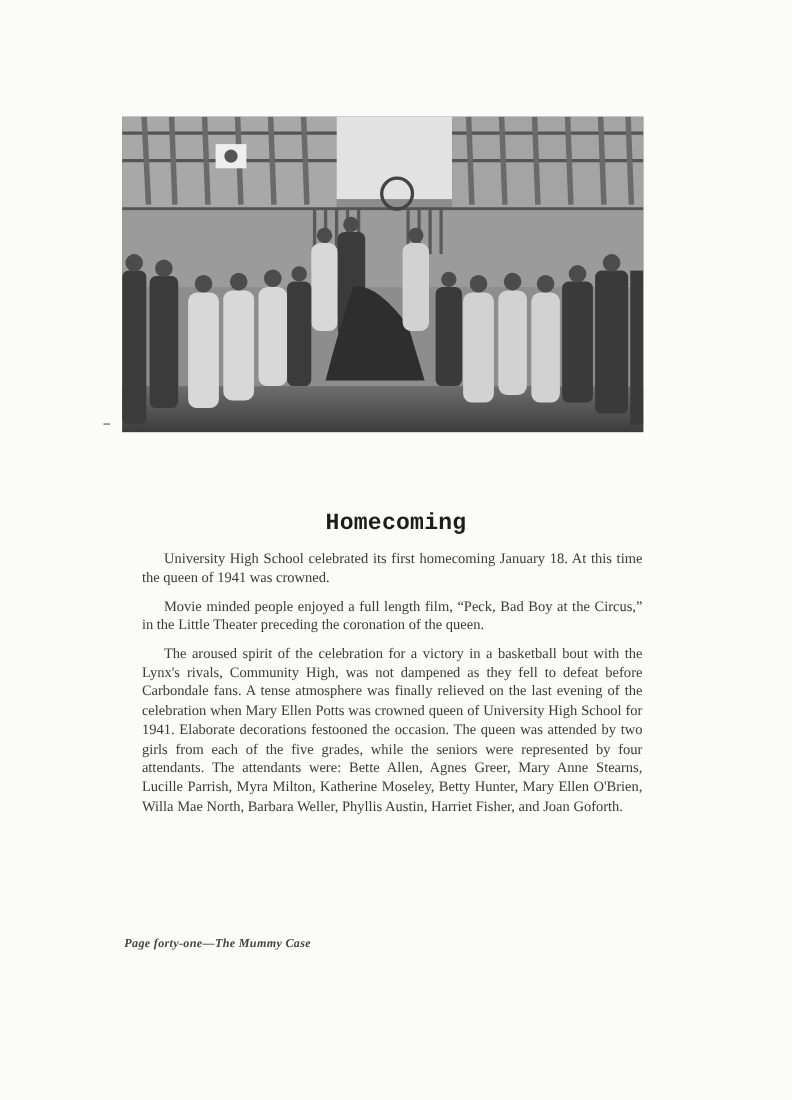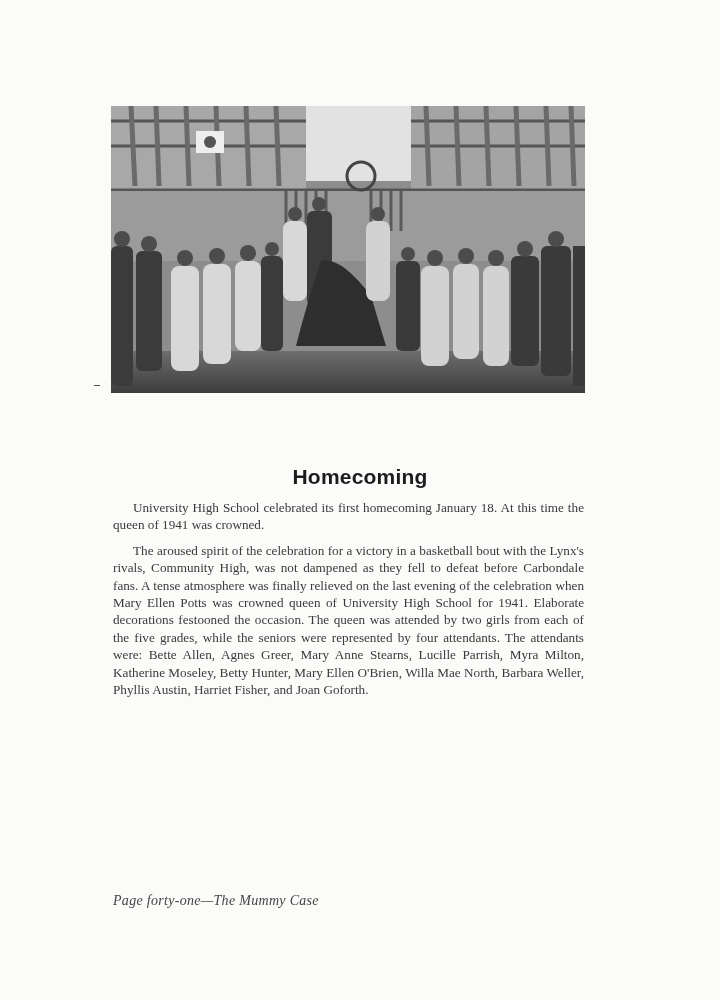--- a/index.html
+++ b/index.html
@@ -7,31 +7,31 @@
     width:720px; height:1000px; background:#fbfbfa; position:relative; overflow:hidden;
     font-family:"Liberation Serif", "DejaVu Serif", serif; color:#2b2b2b;
   }
   .photo {
     position:absolute; left:111px; top:106px; width:474px; height:287px;
     background:#9a9a9a; overflow:hidden;
   }
   .photo svg { display:block; }
   .title {
     position:absolute; left:0; width:720px; top:451px; text-align:center;
-    font-family:Liberation Sans, sans-serif; font-size:21px; font-weight:bold; color:#1c1c1c;
+    font-family:Liberation Mono, monospace; font-size:21px; font-weight:bold; color:#1c1c1c;
     letter-spacing:0.2px;
   }
   .body-text {
     position:absolute; left:113px; top:499px; width:471px;
     font-size:13.2px; line-height:17.4px; color:#3a3a3a; text-align:justify;
   }
-  .body-text p { margin:0 0 8px 0; text-indent:20px; }
+  .body-text p { margin:0 0 8px 16px; text-indent:20px; }
   .footer {
-    position:absolute; left:113px; top:893px;
-    font-size:14px; font-style:italic; color:#444; letter-spacing:0.3px;
+    position:absolute; left:113px; top:852px;
+    font-size:11px; font-style:italic; color:#444; letter-spacing:0.3px;font-weight:bold;
   }
   .mark { position:absolute; left:94px; top:385px; width:6px; height:1px; background:#555; }
 </style>
 </head>
 <body>
 
 <div class="photo">
   <svg width="474" height="287" viewBox="0 0 474 287">
     <defs>
       <linearGradient id="floor" x1="0" y1="0" x2="0" y2="1">
@@ -132,16 +132,17 @@
     </g>
   </svg>
 </div>
 
 <div class="mark"></div>
 
 <h1 class="title">Homecoming</h1>
 
 <div class="body-text">
   <p>University High School celebrated its first homecoming January 18. At this time the queen of 1941 was crowned.</p>
+  <p>Movie minded people enjoyed a full length film, “Peck, Bad Boy at the Circus,” in the Little Theater preceding the coronation of the queen.</p>
   <p>The aroused spirit of the celebration for a victory in a basketball bout with the Lynx's rivals, Community High, was not dampened as they fell to defeat before Carbondale fans. A tense atmosphere was finally relieved on the last evening of the celebration when Mary Ellen Potts was crowned queen of University High School for 1941. Elaborate decorations festooned the occasion. The queen was attended by two girls from each of the five grades, while the seniors were represented by four attendants. The attendants were: Bette Allen, Agnes Greer, Mary Anne Stearns, Lucille Parrish, Myra Milton, Katherine Moseley, Betty Hunter, Mary Ellen O'Brien, Willa Mae North, Barbara Weller, Phyllis Austin, Harriet Fisher, and Joan Goforth.</p>
 </div>
 
 <div class="footer">Page forty-one—The Mummy Case</div>
 
 </body></html>

